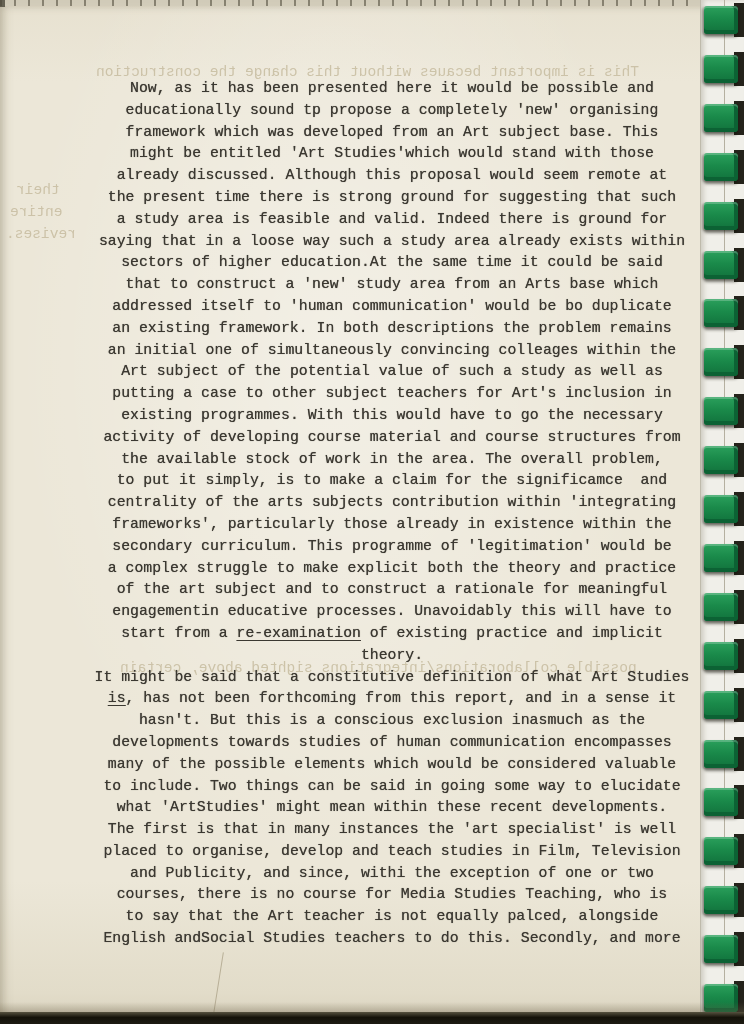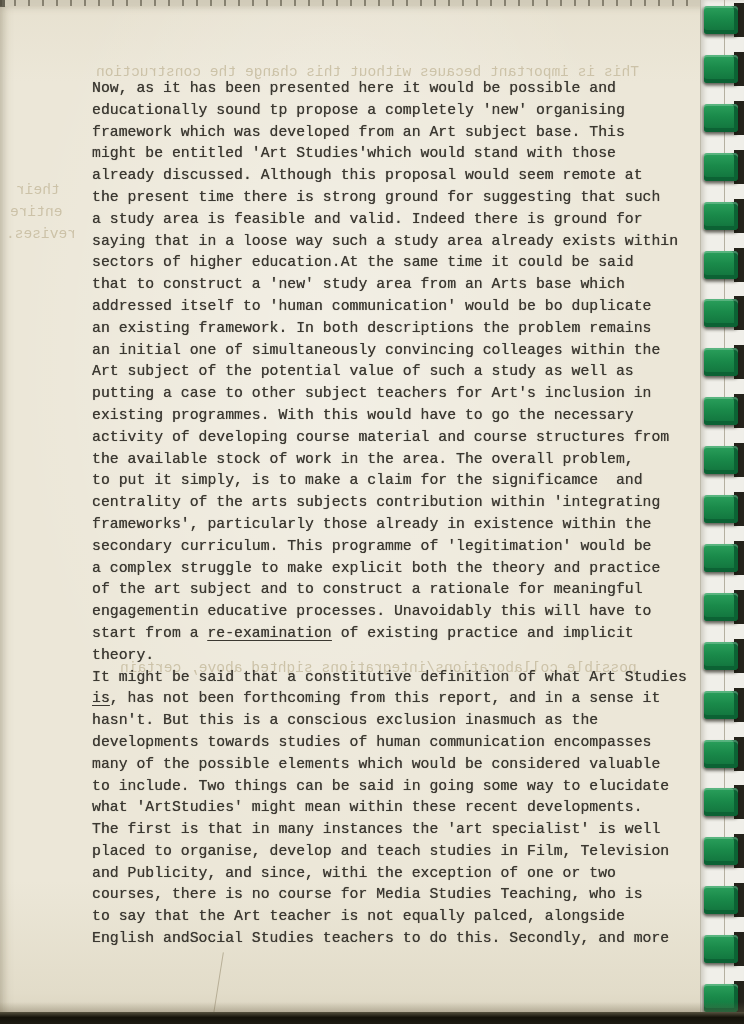--- a/index.html
+++ b/index.html
@@ -35,21 +35,21 @@
     color:var(--ghost,#cbc1a6);
     font-size:14.6px;filter:blur(0.6px);opacity:0.95;
   }
   
   .text-block{
     position:absolute;left:92px;top:78px;width:600px;
     color:var(--ink,#3b3831);
     font-size:14.8px;line-height:21.8px;white-space:pre;
     text-shadow:0 0 0.7px rgba(59,56,49,0.85);
   }
-  .line{height:21.8px;}
+  .line{height:21.8px;text-align:center;}
   .line u{text-decoration:underline;text-underline-offset:3px;}
   .crease{
     position:absolute;left:218px;top:952px;width:1px;height:62px;
     background:rgba(140,128,98,0.5);transform:rotate(9deg);filter:blur(0.4px);
   }
   
   .right-strip{
     position:absolute;left:700px;top:0;width:44px;height:1024px;
     background:var(--strip,#f0efe9);
     border-left:1px solid rgba(150,142,120,0.55);

